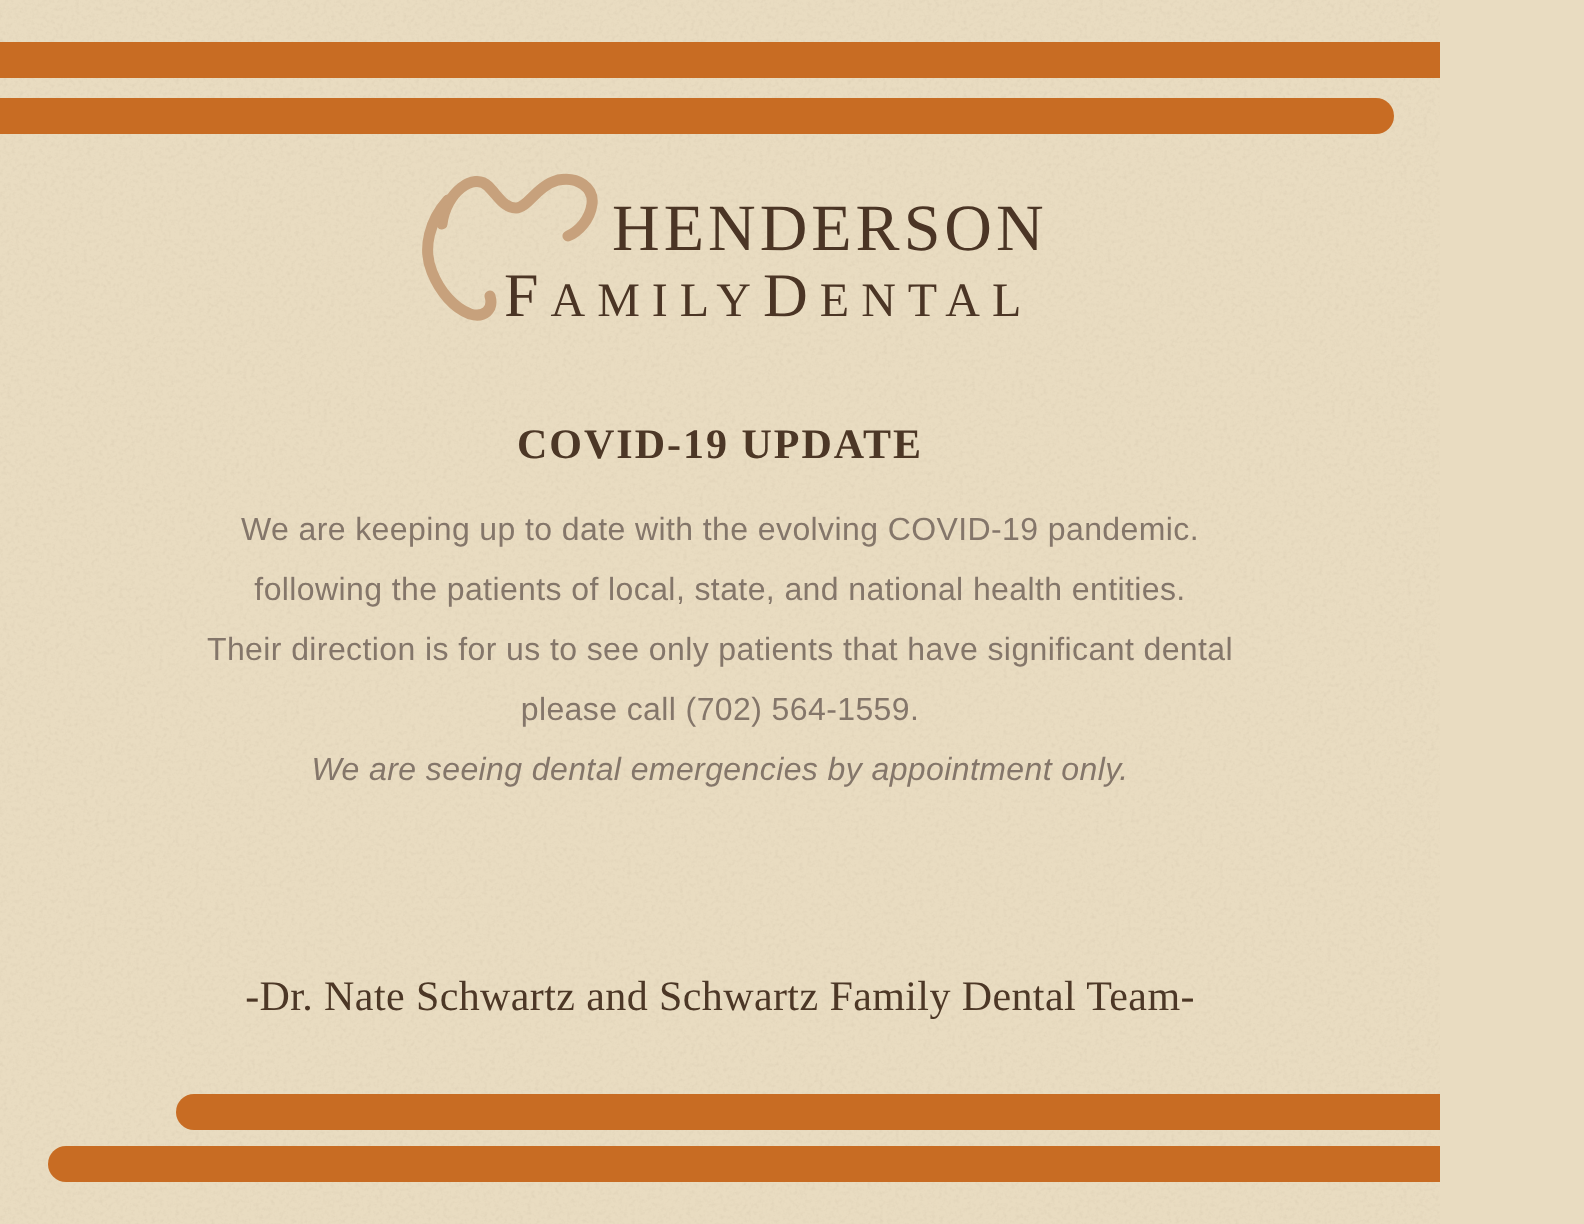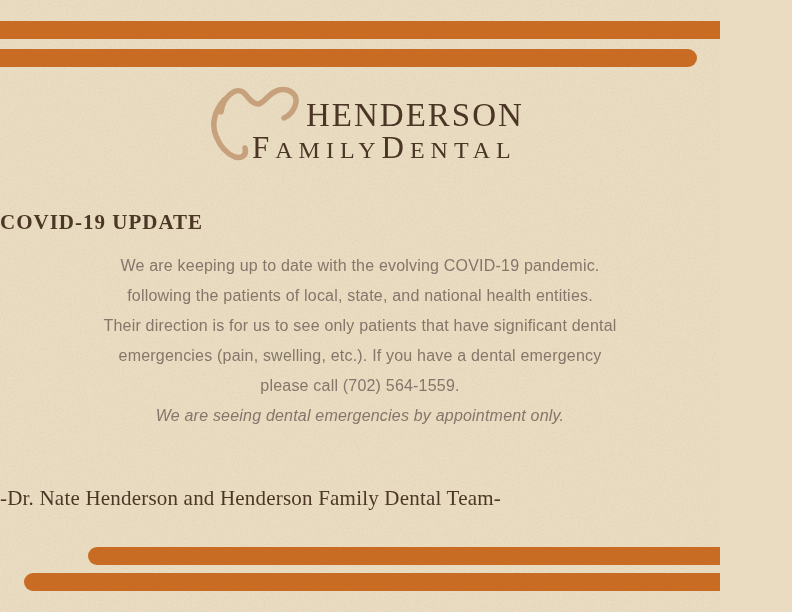--- a/index.html
+++ b/index.html
@@ -49,21 +49,21 @@
     letter-spacing: 6px;
     color: #4b3525;
     text-transform: uppercase;
     white-space: nowrap;
   }
   .brand-word { display: inline-block; }
   .brand-word::first-letter { font-size: 31px; }
   .brand-word + .brand-word { margin-left: 0; }
 
   
-  .centered { position: absolute; left: 0; right: 0; white-space: nowrap; }
+  .centered { position: absolute; left: 0; right: 0; text-align: center; white-space: nowrap; }
   .covid-heading {
     top: 210px;
     font-family: "Liberation Serif", serif;
     font-weight: 700;
     font-size: 21px;
     letter-spacing: 1px;
     color: #4c3726;
   }
   .message {
     position: absolute; left: 0; right: 0; top: 251px;
@@ -109,23 +109,22 @@
   </svg>
   <div class="brand-line1">Henderson</div>
   <div class="brand-line2"><span class="brand-word">Family</span><span class="brand-word">Dental</span></div>
 
   <div class="centered covid-heading">COVID-19 UPDATE</div>
 
   <div class="message">
     <div class="msg-line">We are keeping up to date with the evolving COVID-19 pandemic.</div>
     <div class="msg-line">following the patients of local, state, and national health entities.</div>
     <div class="msg-line">Their direction is for us to see only patients that have significant dental</div>
-    <div class="msg-line">emergencies (pain, swelling, etc.). If you have a dental emergency</div>
     <div class="msg-line">please call (702) 564-1559.</div>
     <div class="msg-line emphasis">We are seeing dental emergencies by appointment only.</div>
   </div>
 
-  <div class="centered signature-line">-Dr. Nate Henderson and Henderson Family Dental Team-</div>
+  <div class="centered signature-line">-Dr. Nate Schwartz and Schwartz Family Dental Team-</div>
 
   <div class="bar bar-bot-1"></div>
   <div class="bar bar-bot-2"></div>
 
 </div>
 
 </body></html>

